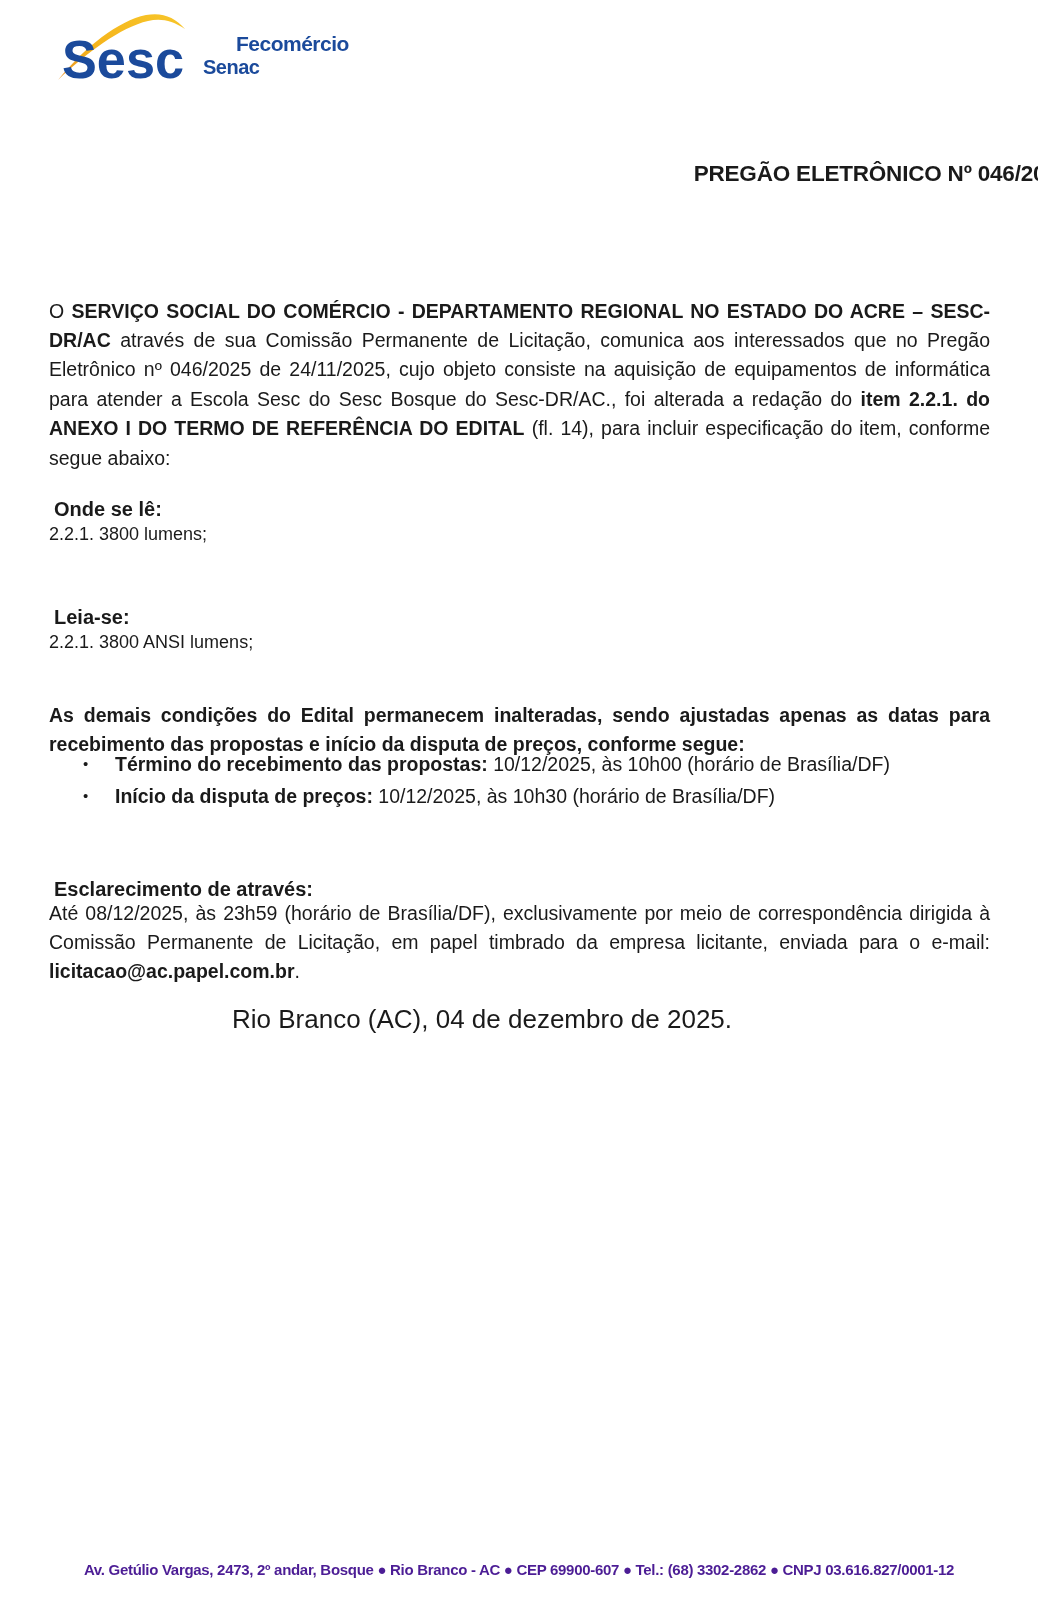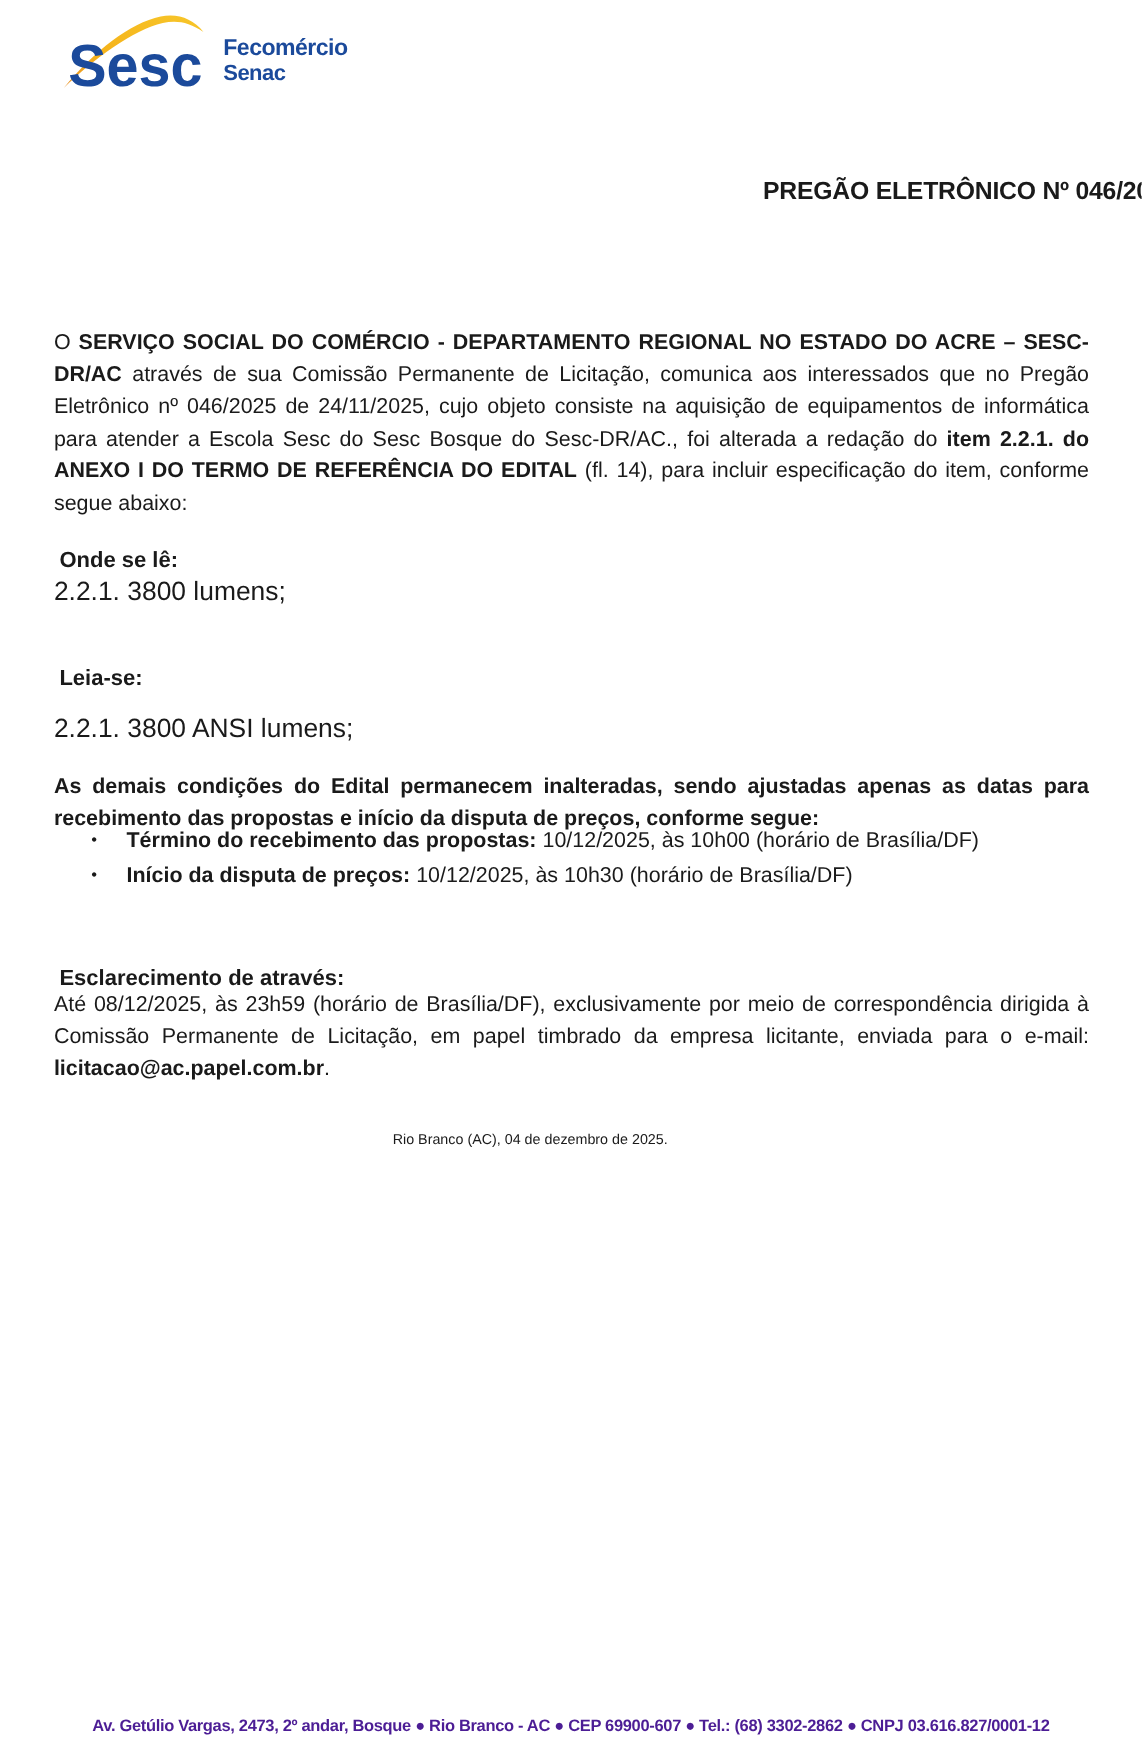--- a/index.html
+++ b/index.html
@@ -9,48 +9,48 @@
     height:1600px;
     background:#ffffff;
     font-family:Liberation Sans, sans-serif;
     color:#1a1a1a;
     overflow:hidden;
   }
   
   .logo{position:absolute;top:8px;left:58px;width:300px;height:82px;}
   .logo svg{position:absolute;top:0;left:0;}
   .logo-right{position:absolute;left:145px;top:24px;color:#1b4a9b;font-weight:bold;letter-spacing:-0.5px;}
-  .logo-fecomercio{font-size:21px;line-height:24px;}
+  .logo-fecomercio{font-size:21px;line-height:24px;margin-left:33px;}
   .logo-senac{font-size:20px;line-height:23px;}
   
   .doc-title{position:absolute;left:0;width:100%;text-align:right;font-weight:bold;font-size:22.5px;letter-spacing:-0.2px;padding-left:32px;}
   .title-main{top:161px;}
   .title-sub{top:227px;text-decoration:underline;text-decoration-thickness:2px;text-underline-offset:4px;}
   
   .block{position:absolute;left:49px;right:48px;font-size:19.5px;line-height:29.4px;}
   .justify{text-align:justify;}
   .bold{font-weight:bold;}
   .intro{top:277px;}
   .label-line{position:absolute;left:54px;font-size:20px;font-weight:bold;margin-top:28px;}
-  .plain-line{position:absolute;left:49px;font-size:24px;}
+  .plain-line{position:absolute;left:49px;font-size:18px;}
   .onde-label{top:470px;}
   .onde-text{top:524px;}
   .leia-label{top:578px;}
-  .leia-text{top:632px;margin-top:17px;}
+  .leia-text{top:632px;}
   .conditions{top:681px;font-weight:bold;}
   
   .schedule{position:absolute;top:748px;left:49px;right:48px;margin:0;padding:0;list-style:none;}
   .schedule li{position:relative;padding-left:66px;font-size:19.5px;line-height:32px;}
   .schedule li .dot{position:absolute;left:34px;top:0;font-size:15px;line-height:32px;}
   
   .esclar-heading{top:850px;}
   .esclar-body{top:879px;}
   
   .center-line{position:absolute;left:0;width:100%;box-sizing:border-box;padding-right:74px;text-align:center;}
-  .date-line{top:1028px;font-size:13px;}
+  .date-line{top:1004px;font-size:26px;}
   .signature{top:1136px;font-size:21px;font-style:italic;letter-spacing:0.2px;}
   
   .footer{
     position:absolute;top:1561px;left:0;width:100%;text-align:center;
     color:#4c1d95;font-size:15px;font-weight:bold;letter-spacing:-0.3px;
   }
 </style>
 </head>
 <body>
 

